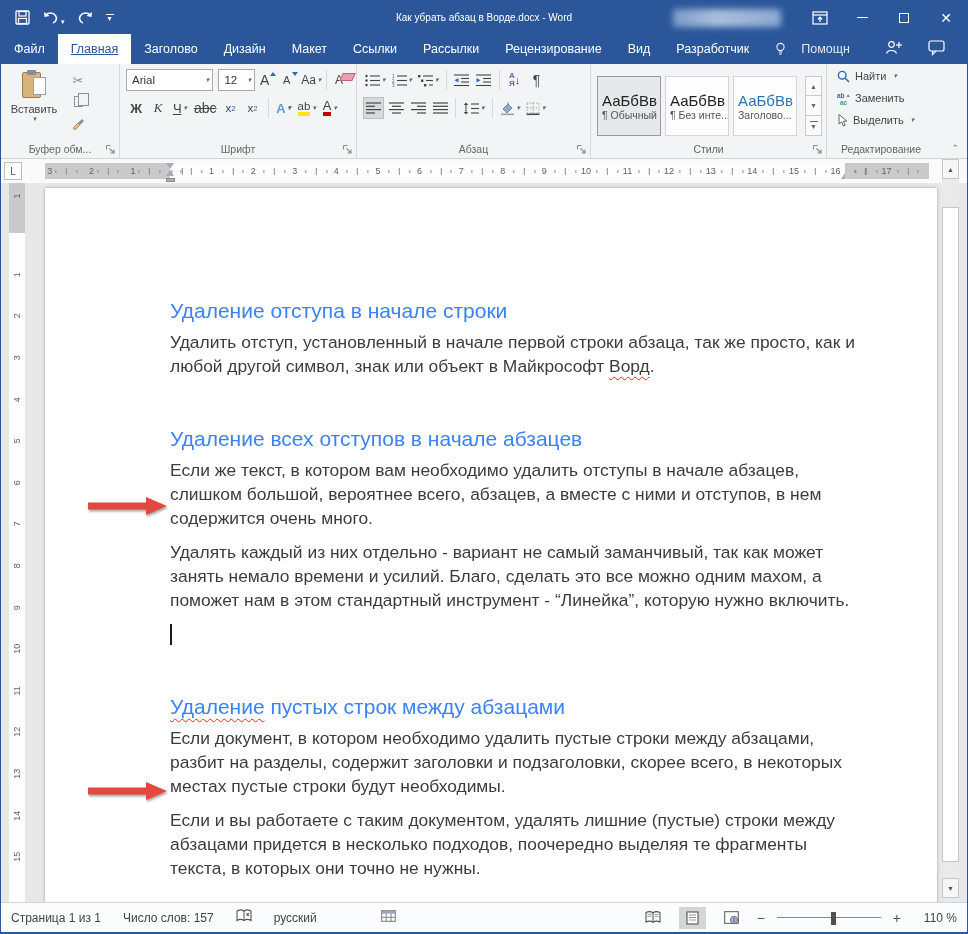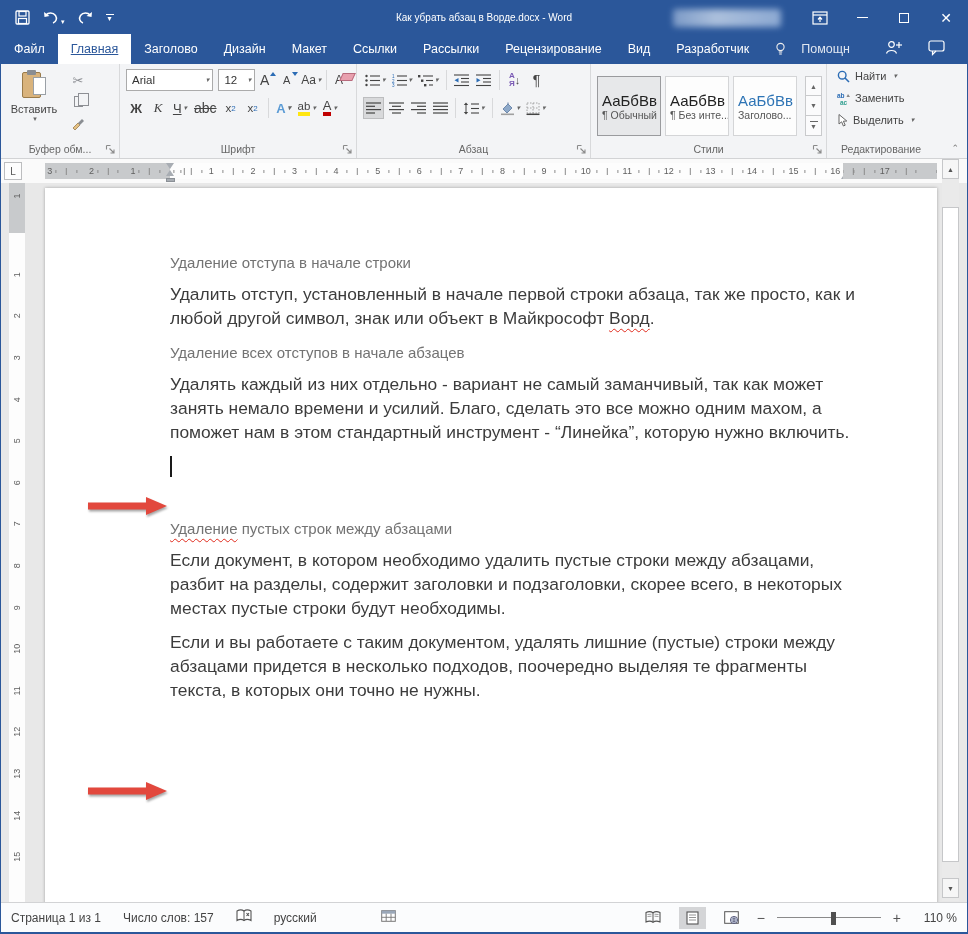--- a/index.html
+++ b/index.html
@@ -127,21 +127,21 @@
 
   
   .docarea { flex:1; background:#e8e8e8; position:relative; overflow:hidden; }
   .vruler { position:absolute; left:8px; top:0; bottom:0; width:16px; background:#fdfdfd; font-size:9px; color:#5f5f5f; overflow:hidden; }
   .vr-gray { position:absolute; left:0; top:0; width:16px; height:50px; background:#c8cacc; }
   .vr-graynum { position:absolute; top:8px; left:0; width:16px; text-align:center; transform:rotate(-90deg); }
   .vr-nums { display:flex; flex-direction:column; margin-top:70.8px; }
   .vr-nums span { height:41.6px; display:flex; align-items:center; justify-content:center; transform:rotate(-90deg); flex:none; }
   .page { position:absolute; left:44px; top:5px; width:892px; height:760px; background:#fff; box-shadow:0 0 3px rgba(0,0,0,.3); }
   .page-content { margin-left:125px; padding-top:62px; width:690px; color:#3c3c3c; font-size:17.4px; line-height:24px; }
-  .doc-h { font-size:15px; line-height:26px; font-weight:400; color:#737373; margin-bottom:6px; }
+  .doc-h { font-size:21px; line-height:26px; font-weight:400; color:#3b82f6; margin-bottom:6px;margin-top:48px; }
   .page-content p { margin-bottom:10px; }
   .p-first { margin-bottom:82px; }
   .squiggle { text-decoration:underline; text-decoration-style:wavy; text-decoration-color:#e02b1d; text-decoration-thickness:1px; text-underline-offset:4px; text-decoration-skip-ink:none; }
   .caret-line { height:24px; margin-bottom:38px; position:relative; }
   .caret { position:absolute; left:0; top:2px; width:1.5px; height:21px; background:#1a1a1a; }
   .red-arrow { position:absolute; filter:drop-shadow(1px 2px 1px rgba(0,0,0,.35)); }
   .arrow1 { left:84px; top:312px; }
   .arrow2 { left:84px; top:597px; }
 
   
@@ -610,21 +610,21 @@
             <span>9</span>
             <span>10</span>
             <span>11</span>
             <span>12</span>
             <span>13</span>
             <span>14</span>
             <span>15</span>
             <span>16</span>
           </div>
       </div>
-      <div class="hr-seg hr-gray" style="width:94px">
+      <div class="hr-seg hr-gray" style="width:84px">
         <div class="hr-nums" style="margin-left:20.8px">
             <span>17</span>
           </div>
       </div>
     </div>
   </div>
 
   <div class="docarea">
     <div class="vruler">
       <div class="vr-nums">
@@ -647,20 +647,21 @@
       <div class="vr-gray"></div>
       <div class="vr-graynum">1</div>
     </div>
 
     <div class="page">
       <div class="page-content">
         <div class="doc-h">Удаление отступа в начале строки</div>
         <p class="p-first"><span>Удалить отступ, установленный в начале первой строки абзаца, так же просто, как и любой другой символ, знак или объект в Майкрософт </span><span class="squiggle">Ворд</span><span>.</span></p>
 
         <div class="doc-h">Удаление всех отступов в начале абзацев</div>
+        <p>Если же текст, в котором вам необходимо удалить отступы в начале абзацев, слишком большой, вероятнее всего, абзацев, а вместе с ними и отступов, в нем содержится очень много.</p>
         <p>Удалять каждый из них отдельно - вариант не самый заманчивый, так как может занять немало времени и усилий. Благо, сделать это все можно одним махом, а поможет нам в этом стандартный инструмент - “Линейка”, которую нужно включить.</p>
 
         <div class="caret-line">
           <span class="caret"></span>
         </div>
 
         <div class="doc-h"><span class="squiggle">Удаление</span><span> пустых строк между абзацами</span></div>
         <p>Если документ, в котором необходимо удалить пустые строки между абзацами, разбит на разделы, содержит заголовки и подзаголовки, скорее всего, в некоторых местах пустые строки будут необходимы.</p>
         <p>Если и вы работаете с таким документом, удалять лишние (пустые) строки между абзацами придется в несколько подходов, поочередно выделяя те фрагменты текста, в которых они точно не нужны.</p>
       </div>

